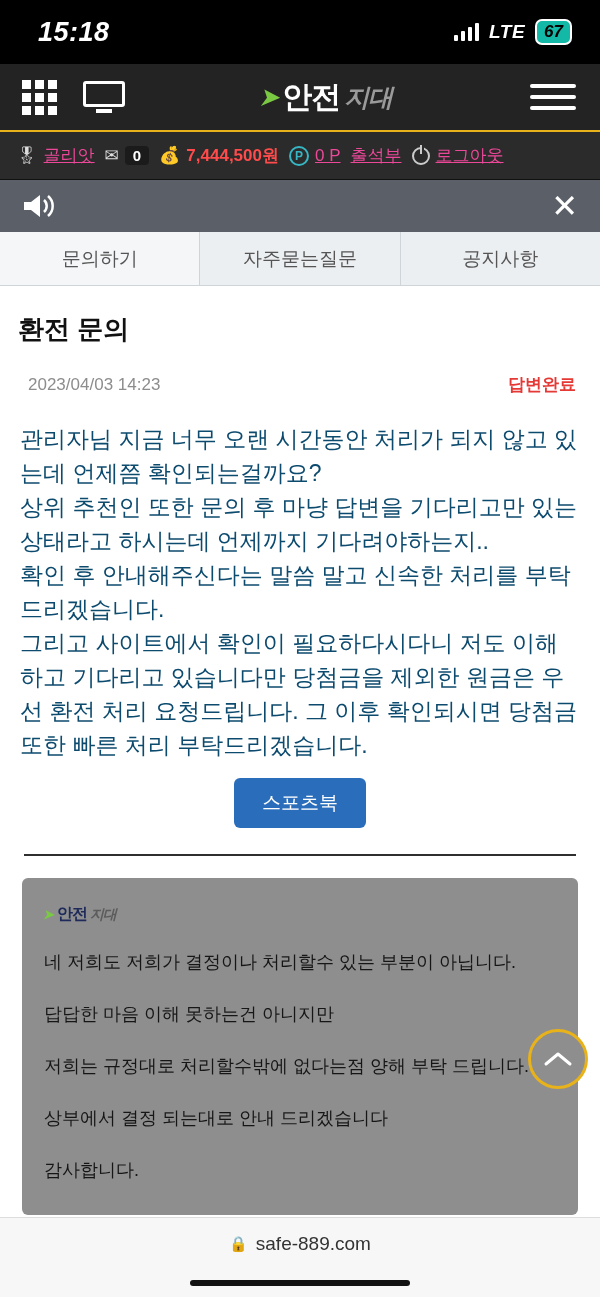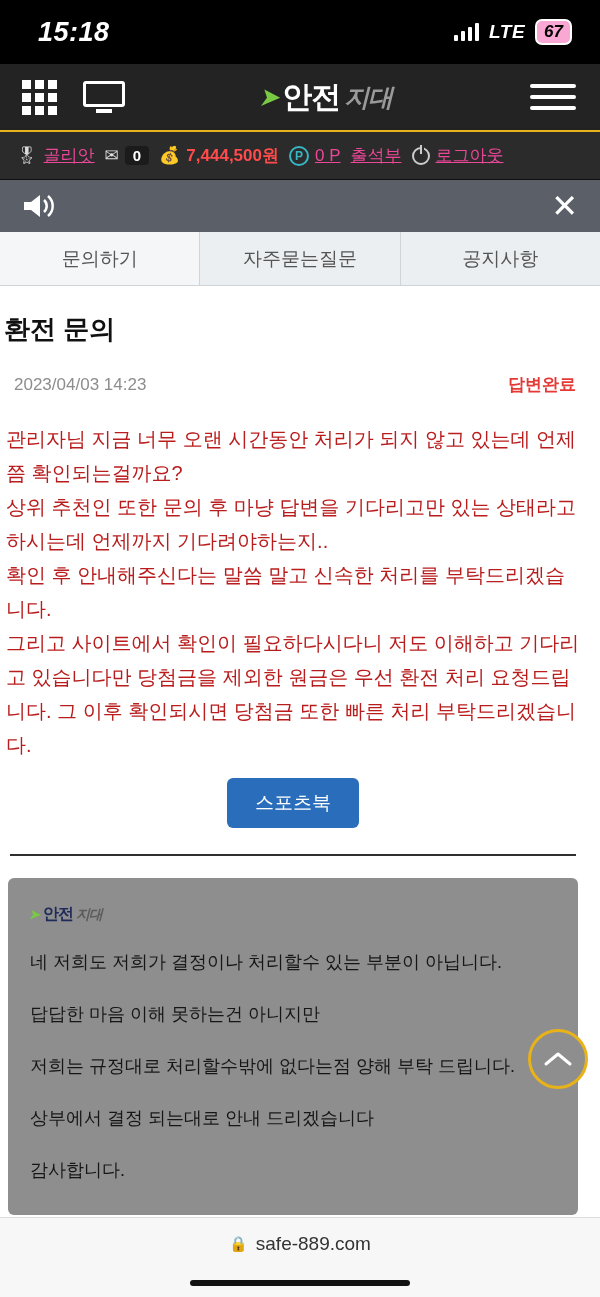--- a/index.html
+++ b/index.html
@@ -41,21 +41,21 @@
   .signal i:nth-child(2) { height: 10px; }
   .signal i:nth-child(3) { height: 14px; }
   .signal i:nth-child(4) { height: 18px; }
   .lte { font-size: 19px; font-weight: 600; letter-spacing: 0.5px; }
   .battery {
     border: 2px solid #fff;
     border-radius: 7px;
     padding: 1px 7px;
     font-size: 17px;
     font-weight: bold;
-    background: #f9a8d4;
+    background: #14b8a6;
     color: #000;
     line-height: 20px;
   }
 
   
   .siteheader {
     height: 68px;
     background: #232323;
     display: flex;
     align-items: center;
@@ -168,41 +168,41 @@
     background: #eceff1;
     font-family: Liberation Mono, monospace;
   }
   .tab:last-child { border-right: none; }
   .tab.active { background: #f4f6f7; }
 
   
   .content {
     flex: 1 1 auto;
     background: #fff;
-    padding: 26px 18px 0 4px;
+    padding: 26px 18px 0 18px;
     overflow: hidden;
     position: relative;
   }
   .post-title {
     font-size: 26px;
     font-weight: bold;
     color: #111;
     margin-bottom: 26px;
   }
   .meta-row {
     display: flex; align-items: center; justify-content: space-between;
     margin-bottom: 26px;
     padding: 0 6px 0 10px;
   }
   .meta-date { color: #8d8d8d; font-size: 17px; }
   .meta-status { color: #e53935; font-size: 17px; font-weight: bold; }
   .body-text {
-    font-size: 20px;
+    font-size: 23px;
     line-height: 34px;
-    color: #b91c1c;
+    color: #0c4a6e;
     padding: 0 2px;
   }
   .body-text p { margin: 0; }
   .sports-btn-wrap { display: flex; justify-content: center; margin: 16px 0 26px; }
   .sports-btn {
     background: #2a6ebb;
     color: #fff;
     font-size: 19px;
     padding: 12px 28px;
     border-radius: 6px;

